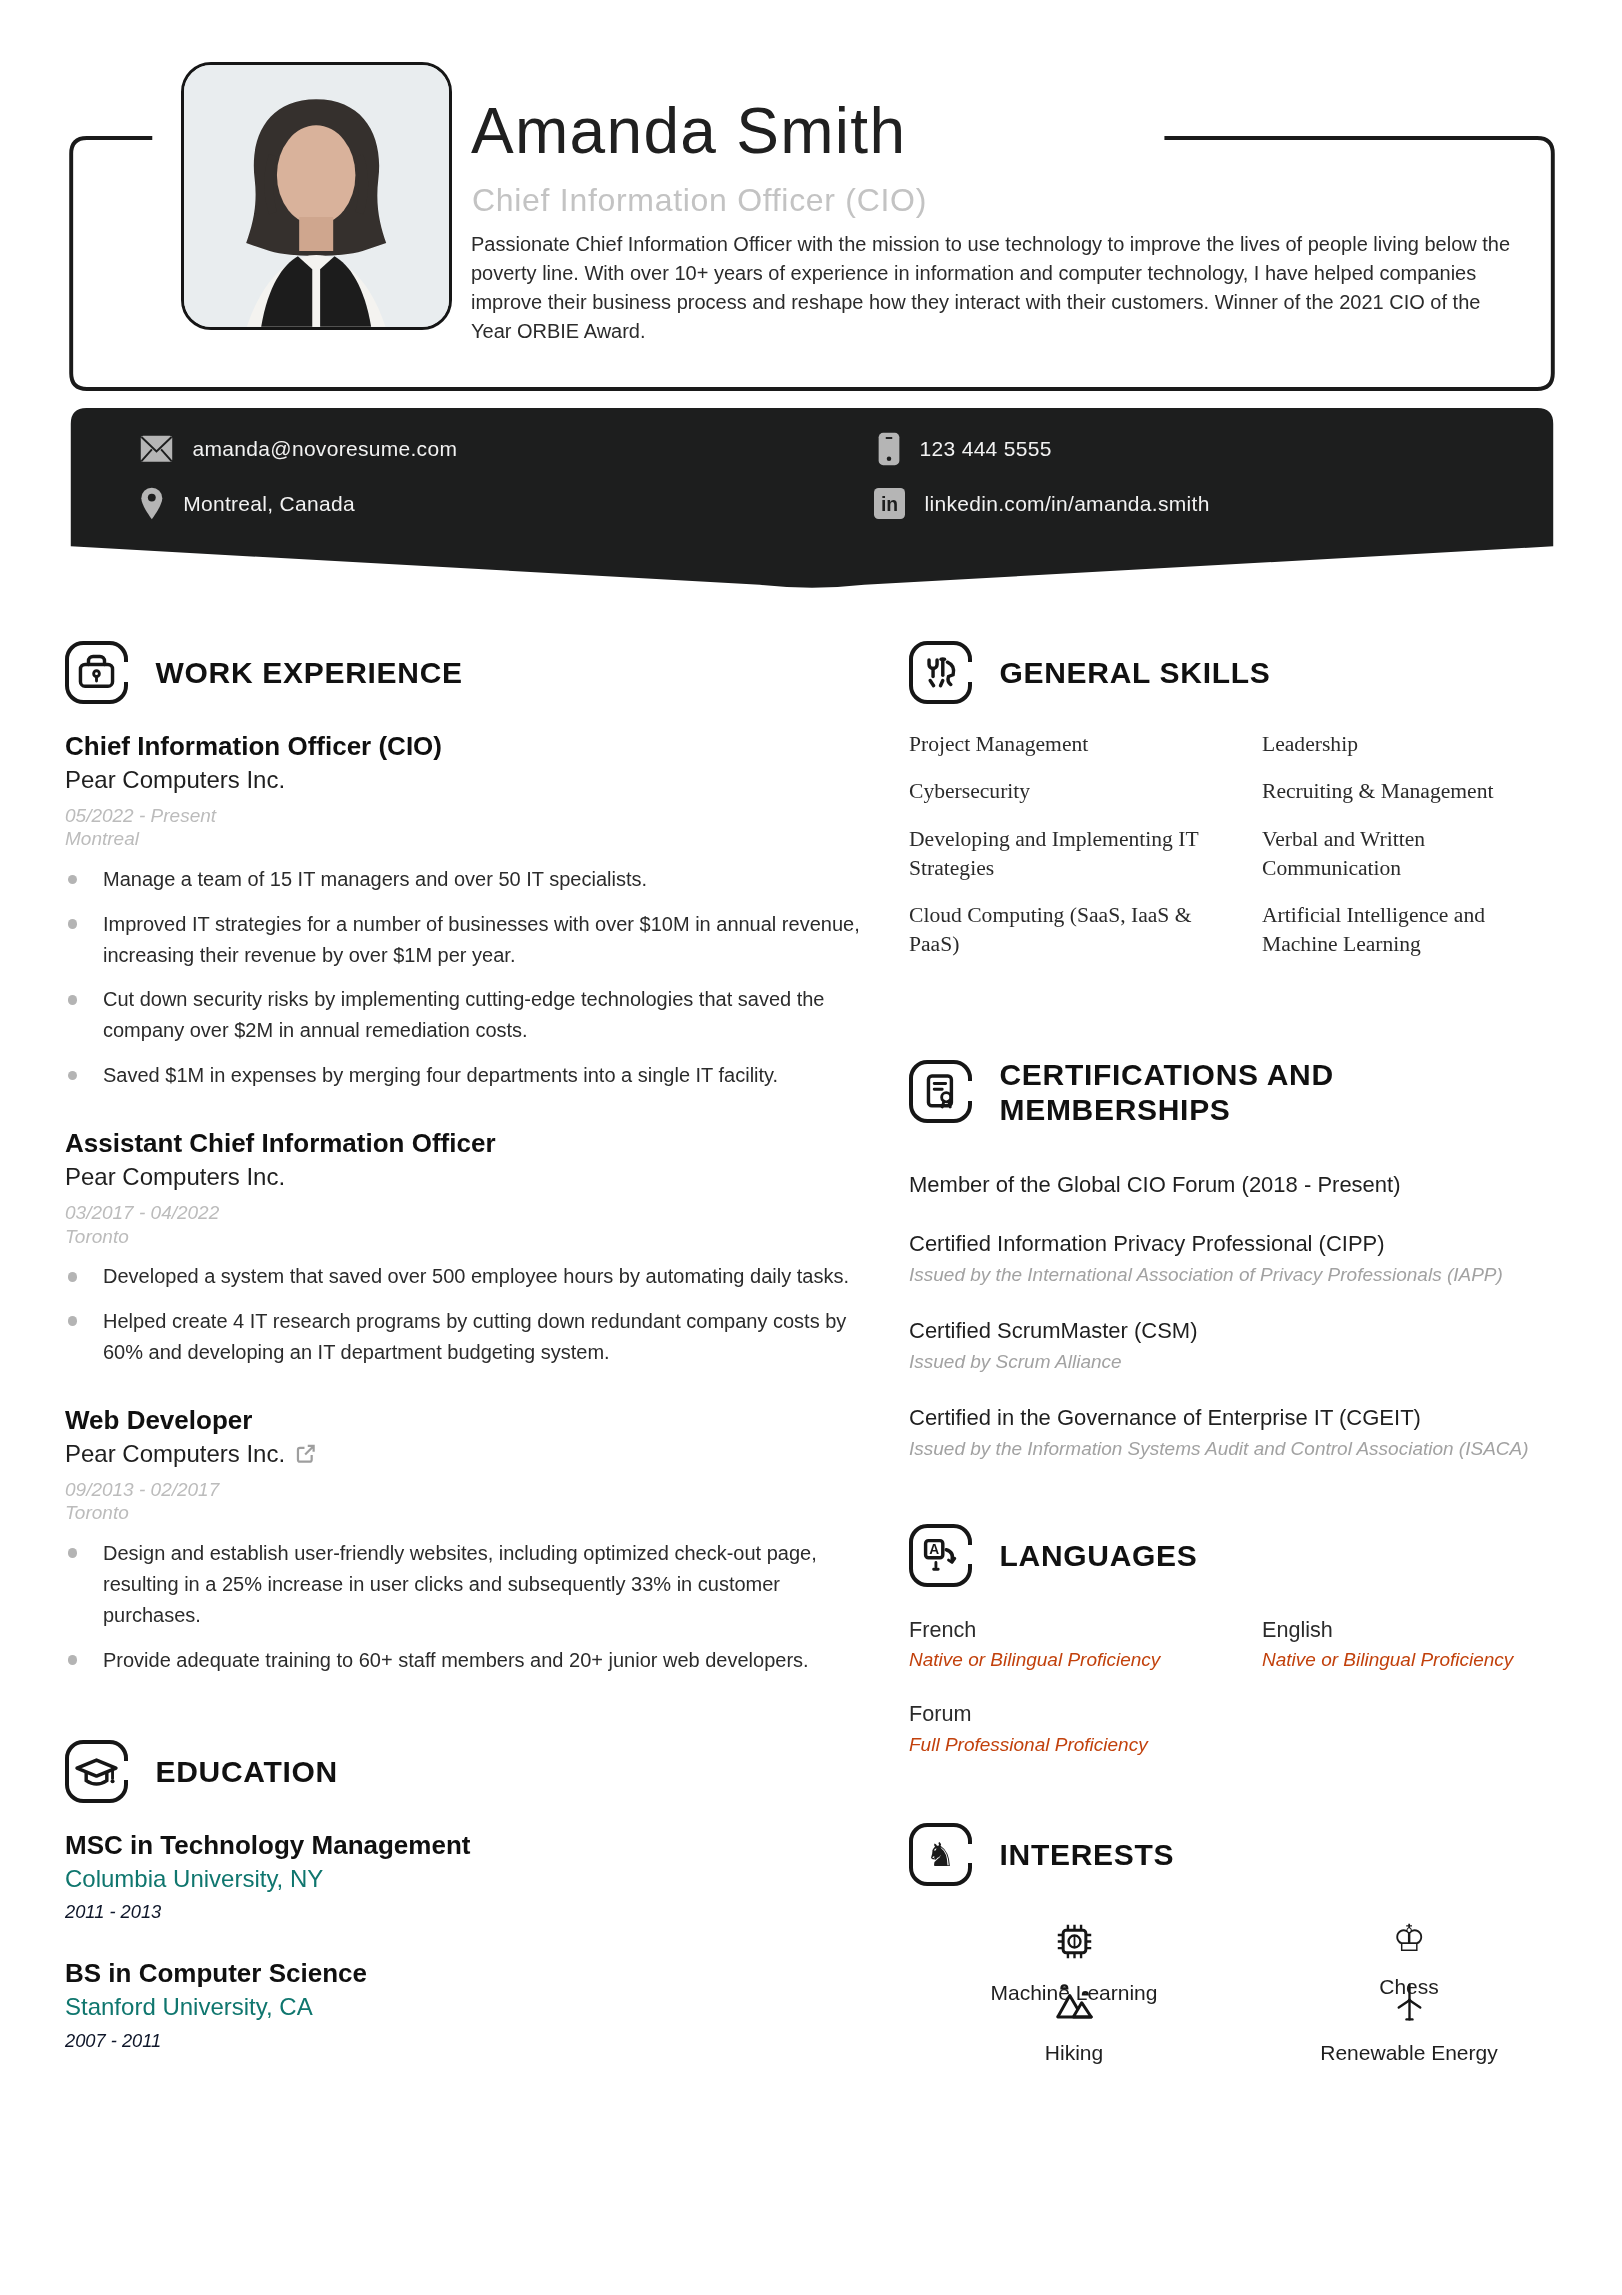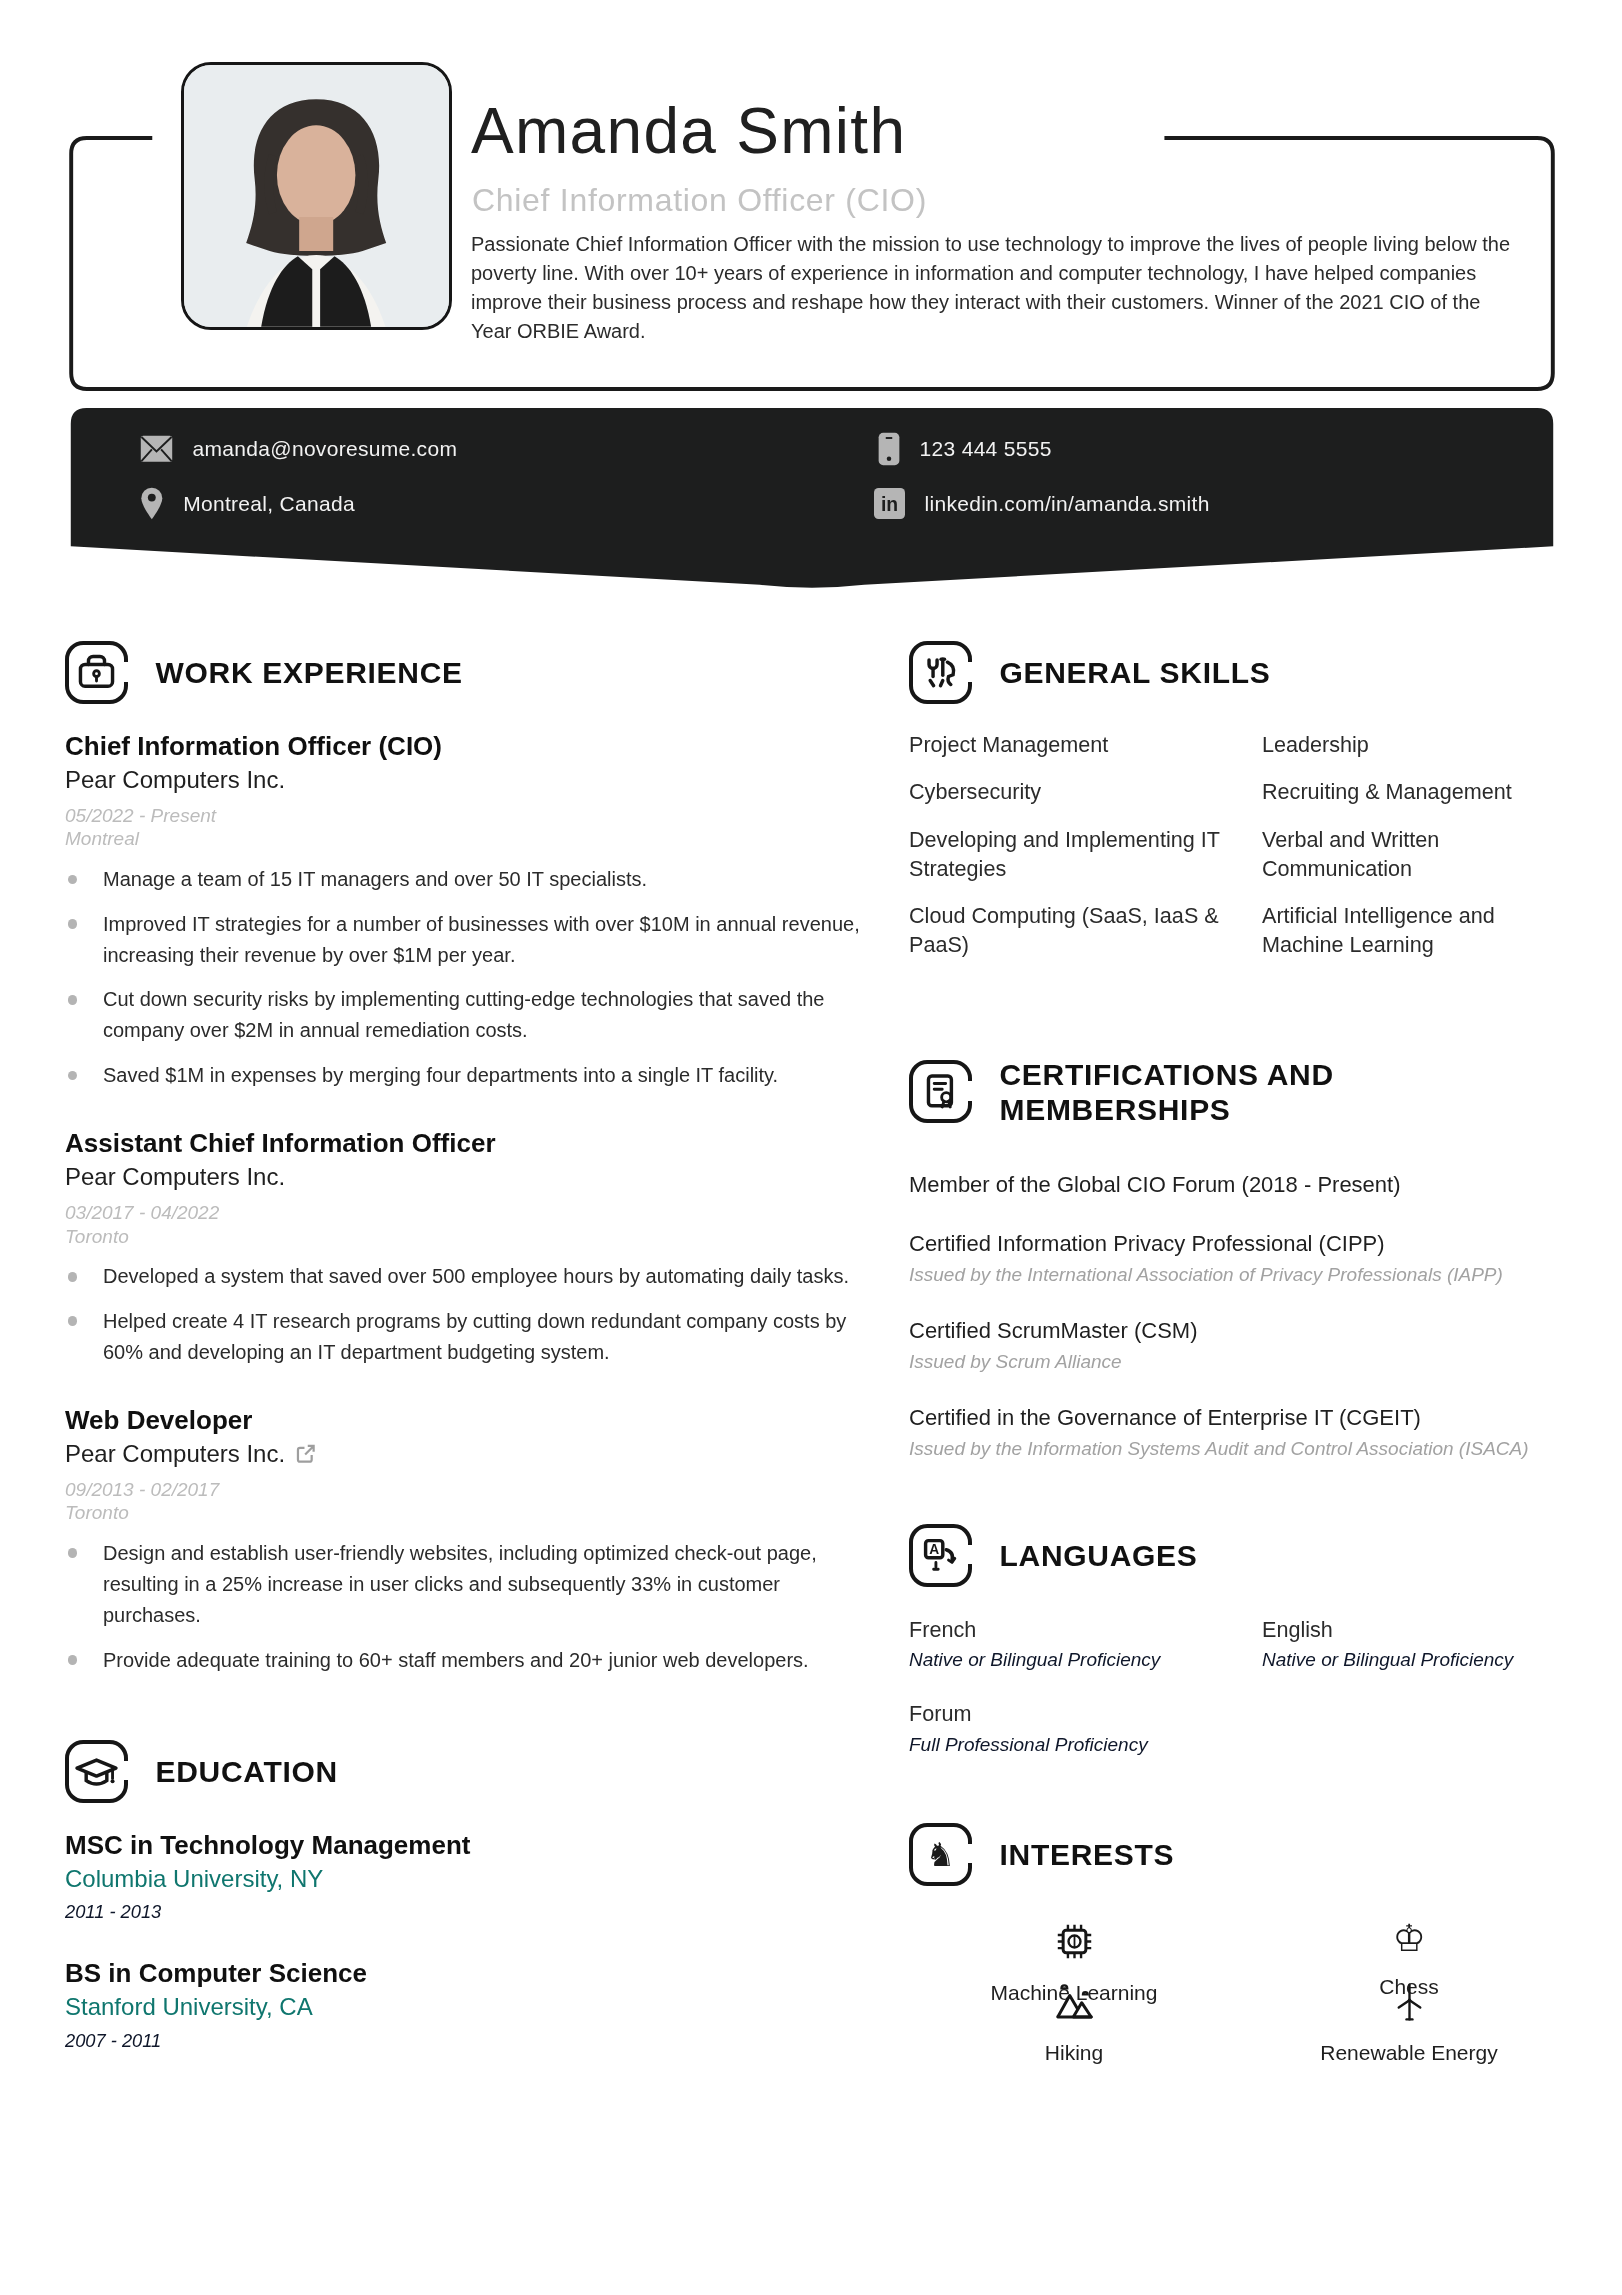--- a/index.html
+++ b/index.html
@@ -54,33 +54,33 @@
 
   
   .education{margin-top:64px;}
   .degree{margin-bottom:33px;}
   .degree-name{font-size:26px;font-weight:700;color:#101010;line-height:34px;}
   .degree-school{font-size:24px;color:#0f766e;line-height:33px;}
   .degree-dates{margin-top:6.5px;font-size:18.3px;font-style:italic;color:#0f172a;}
 
   
   .col-right .section-header{margin-bottom:15.7px;}
-  .skills-grid{display:grid;grid-template-columns:330px 294px;column-gap:23px;row-gap:18.3px;margin-top:26px;}
+  .skills-grid{display:grid;grid-template-columns:330px 294px;column-gap:23px;row-gap:18.3px;margin-top:26px;font-family:Liberation Serif, serif;}
   .skill{font-size:21.6px;line-height:29px;color:#2b2b2b;}
 
   .certs{margin-top:98px;}
   .cert-member{margin-top:43px;font-size:22px;color:#1f1f1f;line-height:30px;}
   .cert{margin-top:29px;}
   .cert-title{font-size:22px;color:#1f1f1f;line-height:29px;}
   .cert-issuer{margin-top:3.9px;font-size:19px;font-style:italic;color:#a2a2a2;line-height:25px;}
 
   .langs{margin-top:63px;}
   .langs-grid{display:grid;grid-template-columns:330px 294px;column-gap:23px;row-gap:30px;margin-top:30px;}
   .lang-name{font-size:21.6px;color:#2b2b2b;}
-  .lang-level{margin-top:6.5px;font-size:19px;font-style:italic;color:#0f172a;}
+  .lang-level{margin-top:6.5px;font-size:19px;font-style:italic;color:#c2410c;}
 
   .interests{margin-top:67px;}
   .interests-grid{display:grid;grid-template-columns:330px 294px;column-gap:23px;row-gap:14.4px;margin-top:34px;}
   .interest{display:flex;align-items:center;gap:18.3px;height:46px;flex-direction:column;}
   .interest .lbl{font-size:21px;color:#1f1f1f;}
   .interest .iglyph{font-family:"DejaVu Sans", sans-serif;font-size:37px;line-height:1;color:#1b1b1b;}
 
   .ext-link{display:inline-flex;}
 </style>
 </head>

